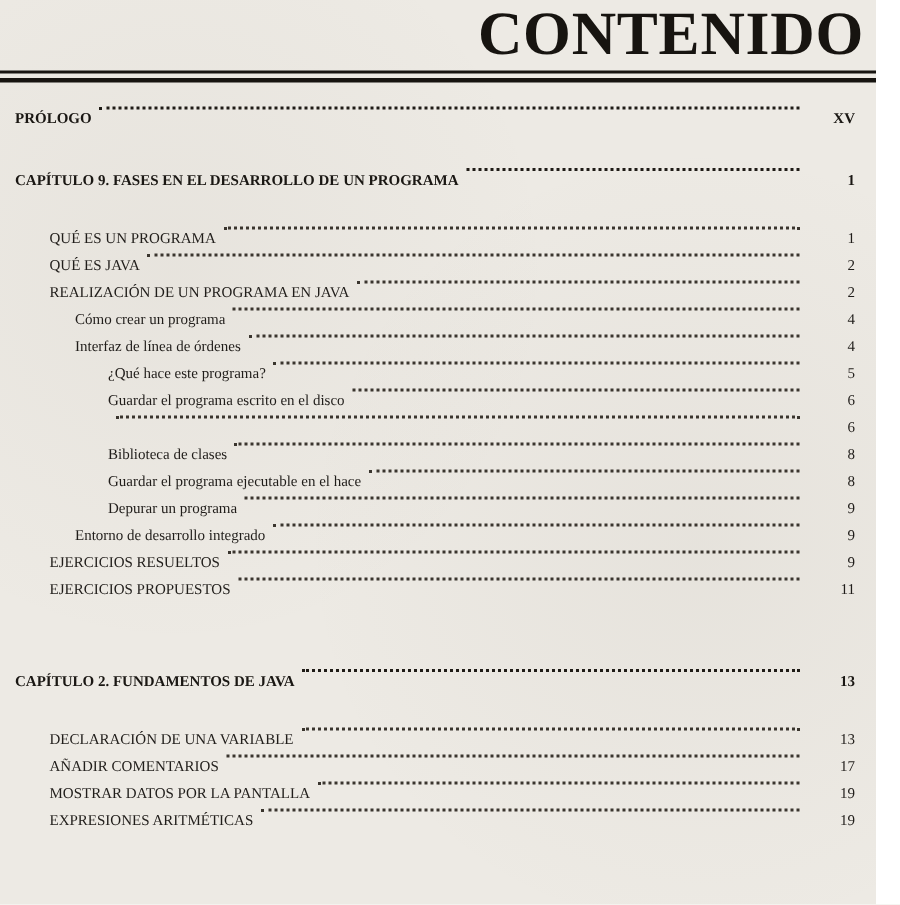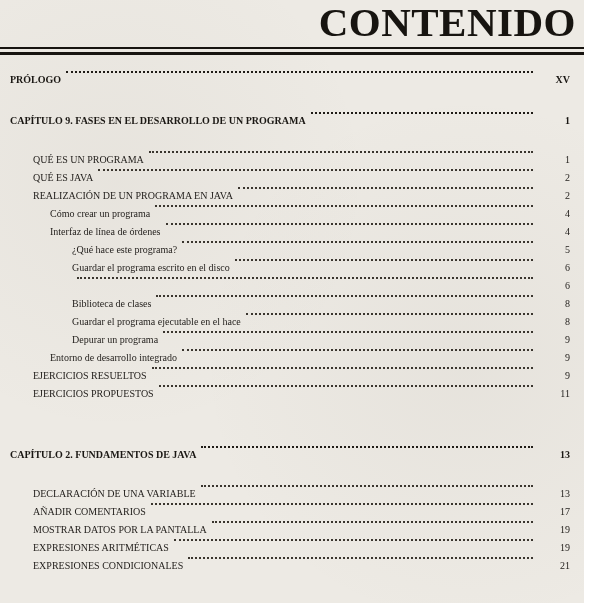--- a/index.html
+++ b/index.html
@@ -167,19 +167,14 @@
       <div class="row level-1">
     <span class="label">MOSTRAR DATOS POR LA PANTALLA</span>
     <span class="leader"></span>
     <span class="page-num">19</span>
   </div>
       <div class="row level-1">
     <span class="label">EXPRESIONES ARITMÉTICAS</span>
     <span class="leader"></span>
     <span class="page-num">19</span>
   </div>
-      <div class="row level-1">
-    <span class="label">EXPRESIONES CONDICIONALES</span>
-    <span class="leader"></span>
-    <span class="page-num">21</span>
-  </div>
     </div>
 </div>
 
 </body></html>

